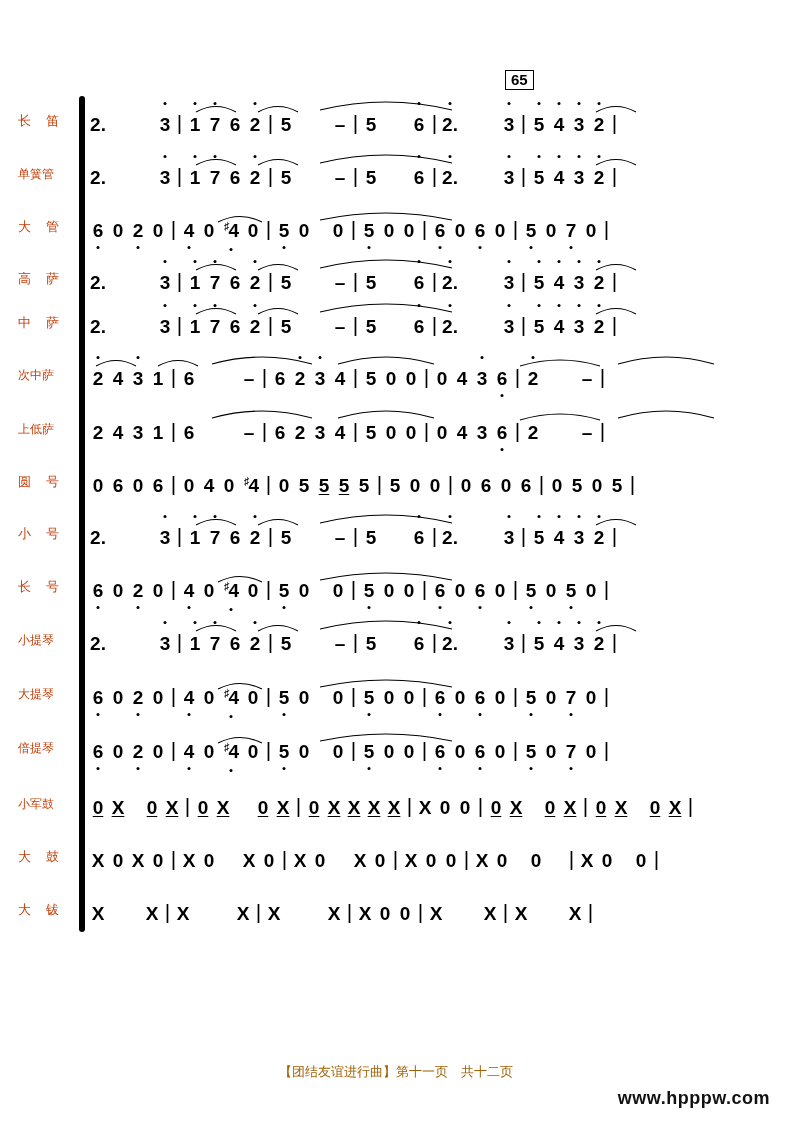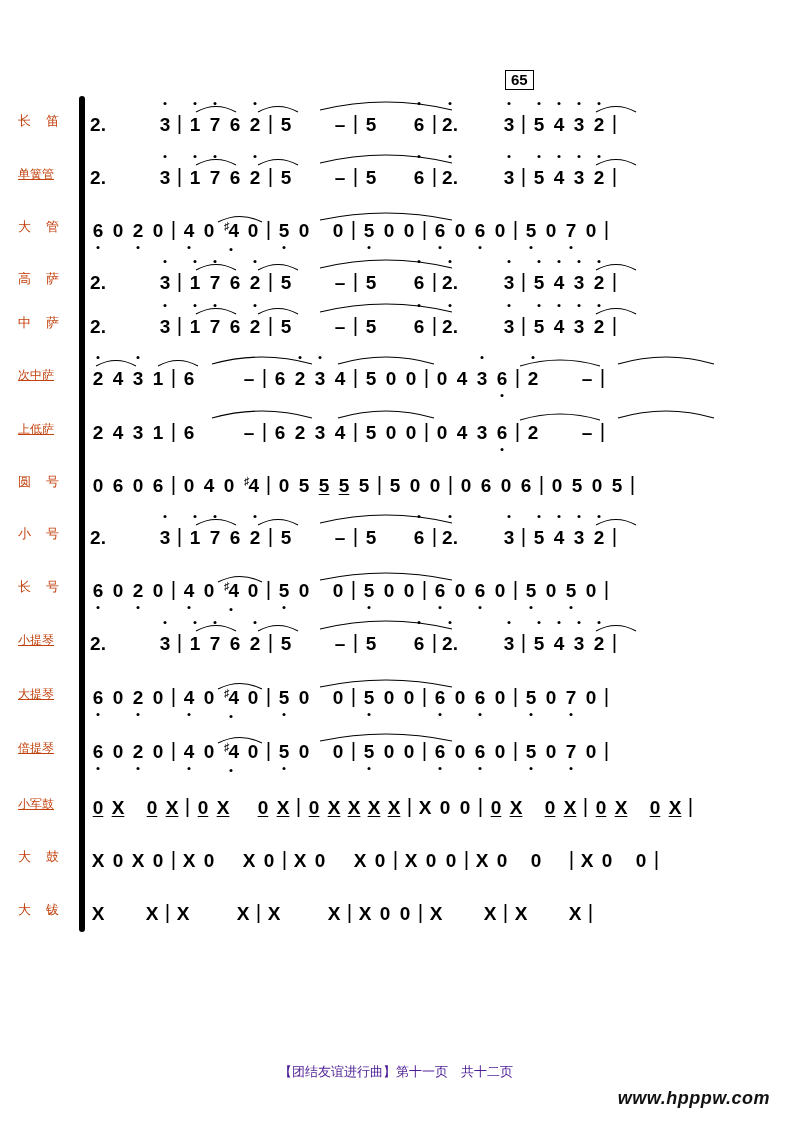--- a/index.html
+++ b/index.html
@@ -45,21 +45,21 @@
     position:absolute;
     left:18px;
     width:62px;
     text-align:justify;
     font-size:13px;
     line-height:34px;
     color:#c2410c;
     letter-spacing:1px;
     white-space:nowrap;
   }
-  .label.wide{font-size:12px;letter-spacing:0;text-decoration:underline;}
+  .label.wide{font-size:12px;letter-spacing:0;}
   .notes{
     position:absolute;
     left:88px;
     right:10px;
     height:34px;
     font-size:19px;
     font-weight:bold;
     line-height:40px;
     letter-spacing:0;
     white-space:nowrap;
@@ -127,29 +127,28 @@
     pointer-events:none;
   }
 
   
   .footer{
     position:absolute;
     left:0;right:0;
     top:1063px;
     text-align:center;
     font-size:13px;
-    color:#4c1d95;
+    color:#a16207;
   }
   .watermark{
     position:absolute;
     right:22px;
     top:1088px;
     font-size:18px;
     font-weight:bold;
-    font-style:italic;
     color:#111;
     letter-spacing:0.5px;
   }
 </style>
 </head>
 <body>
 
 <div class="sheet">
 
   <div class="rehearsal">65</div>

